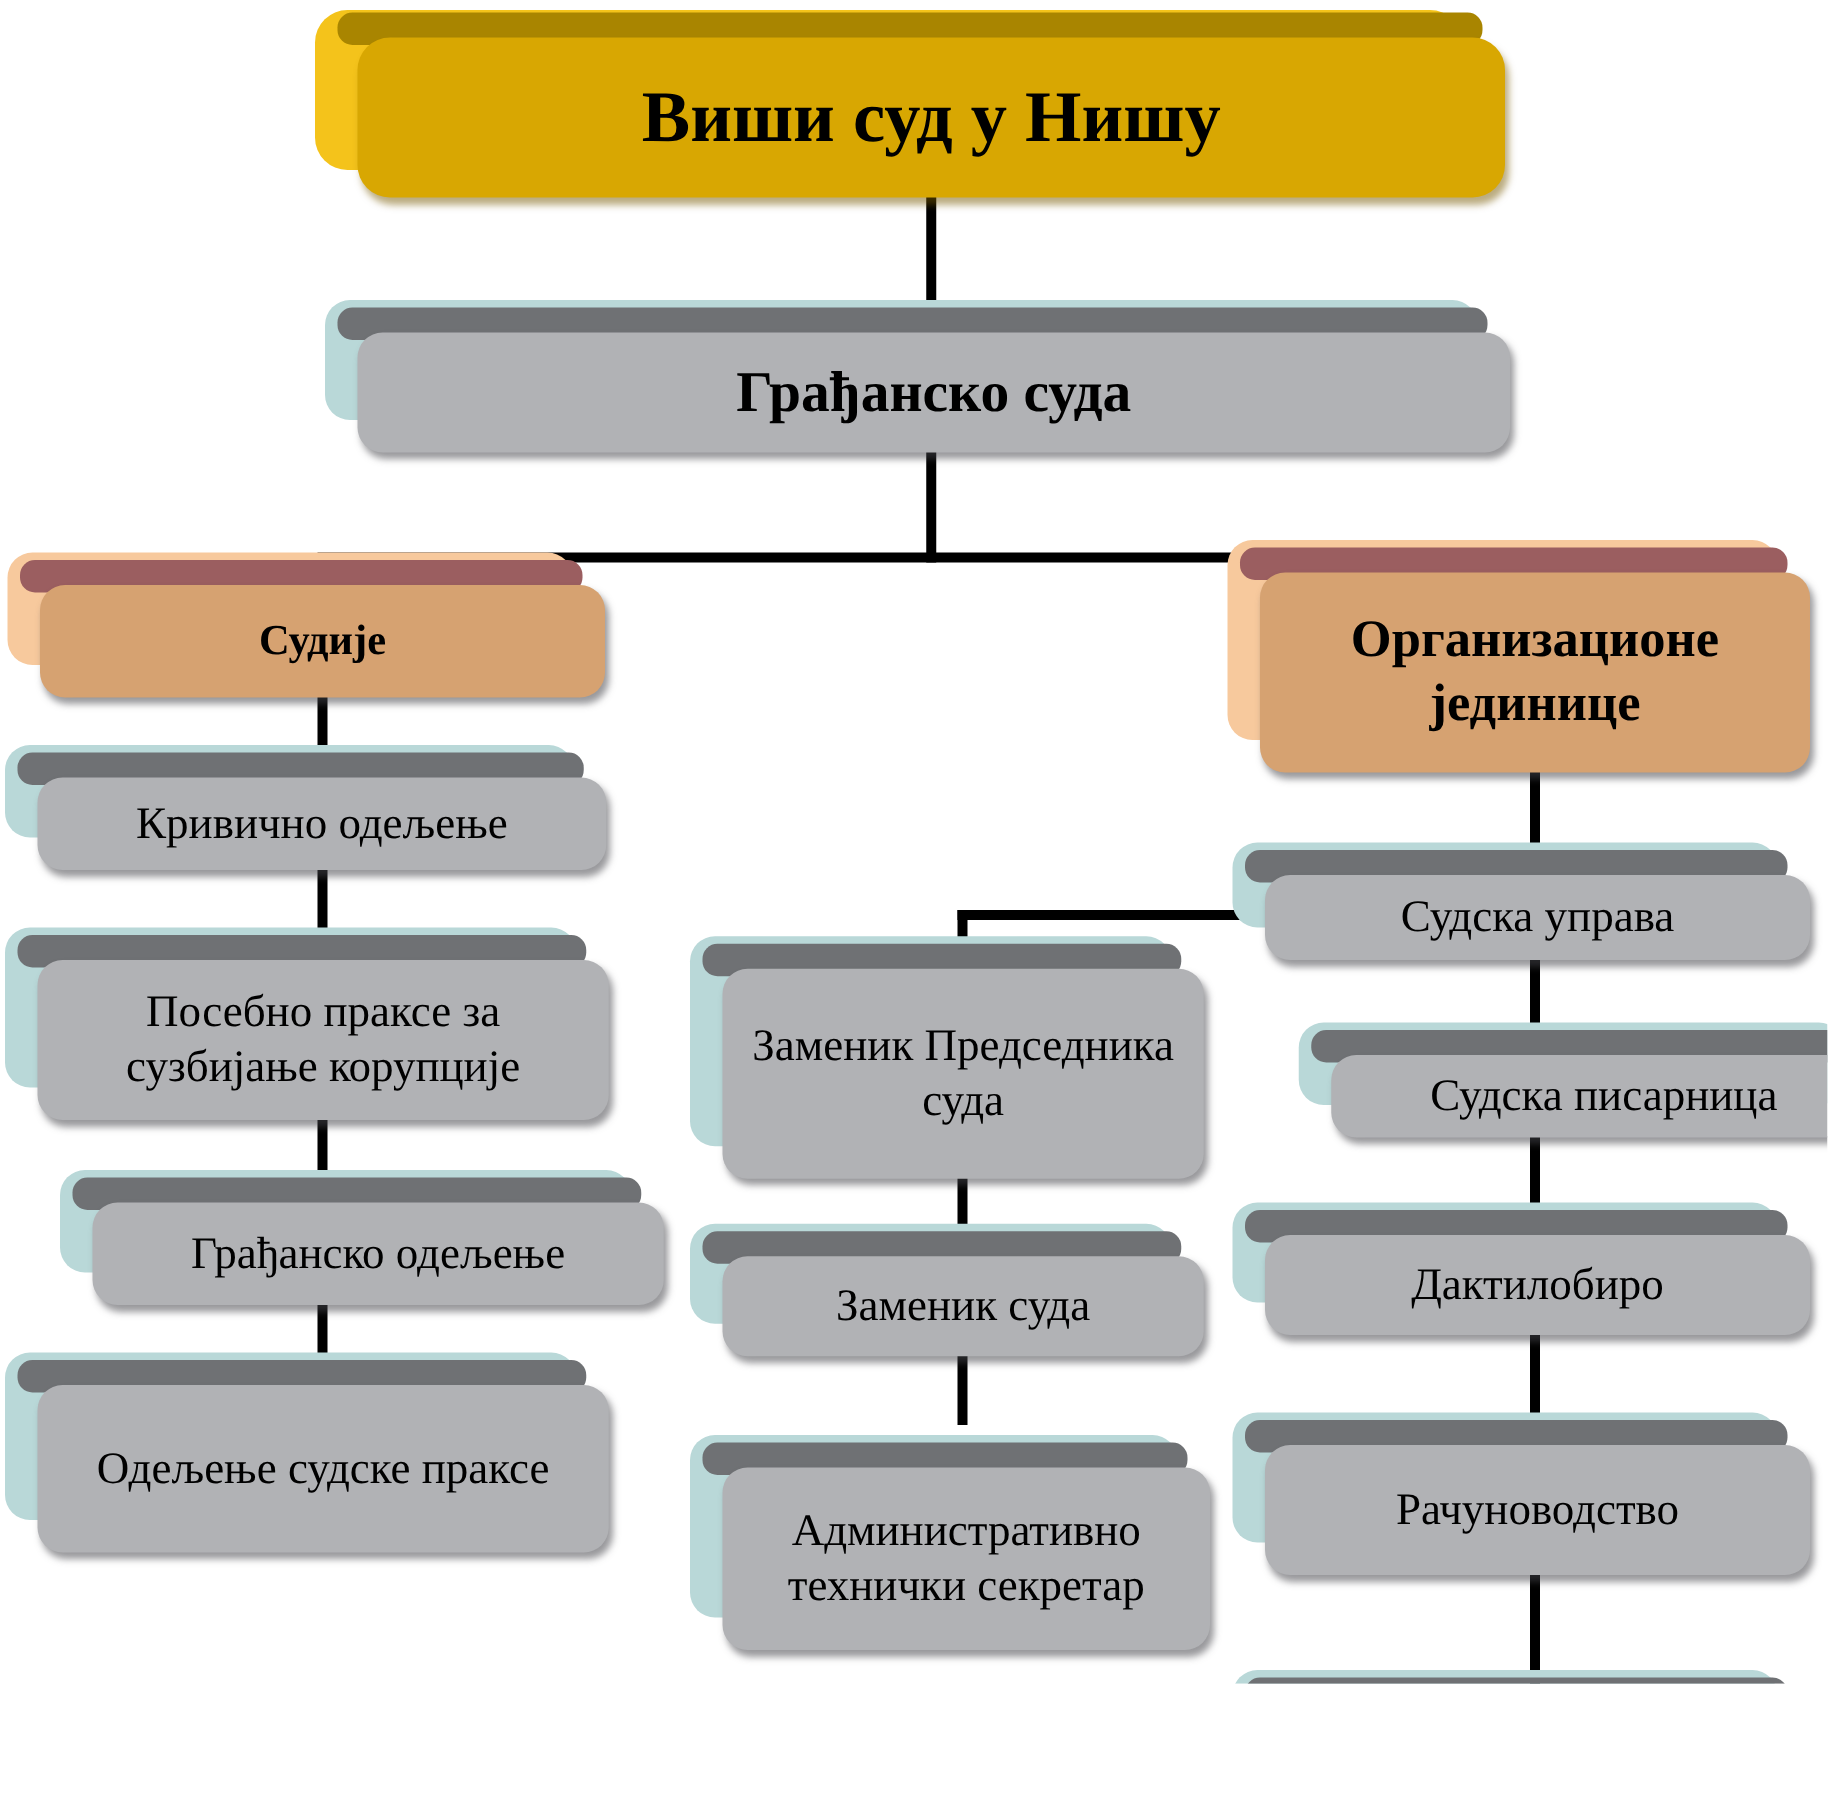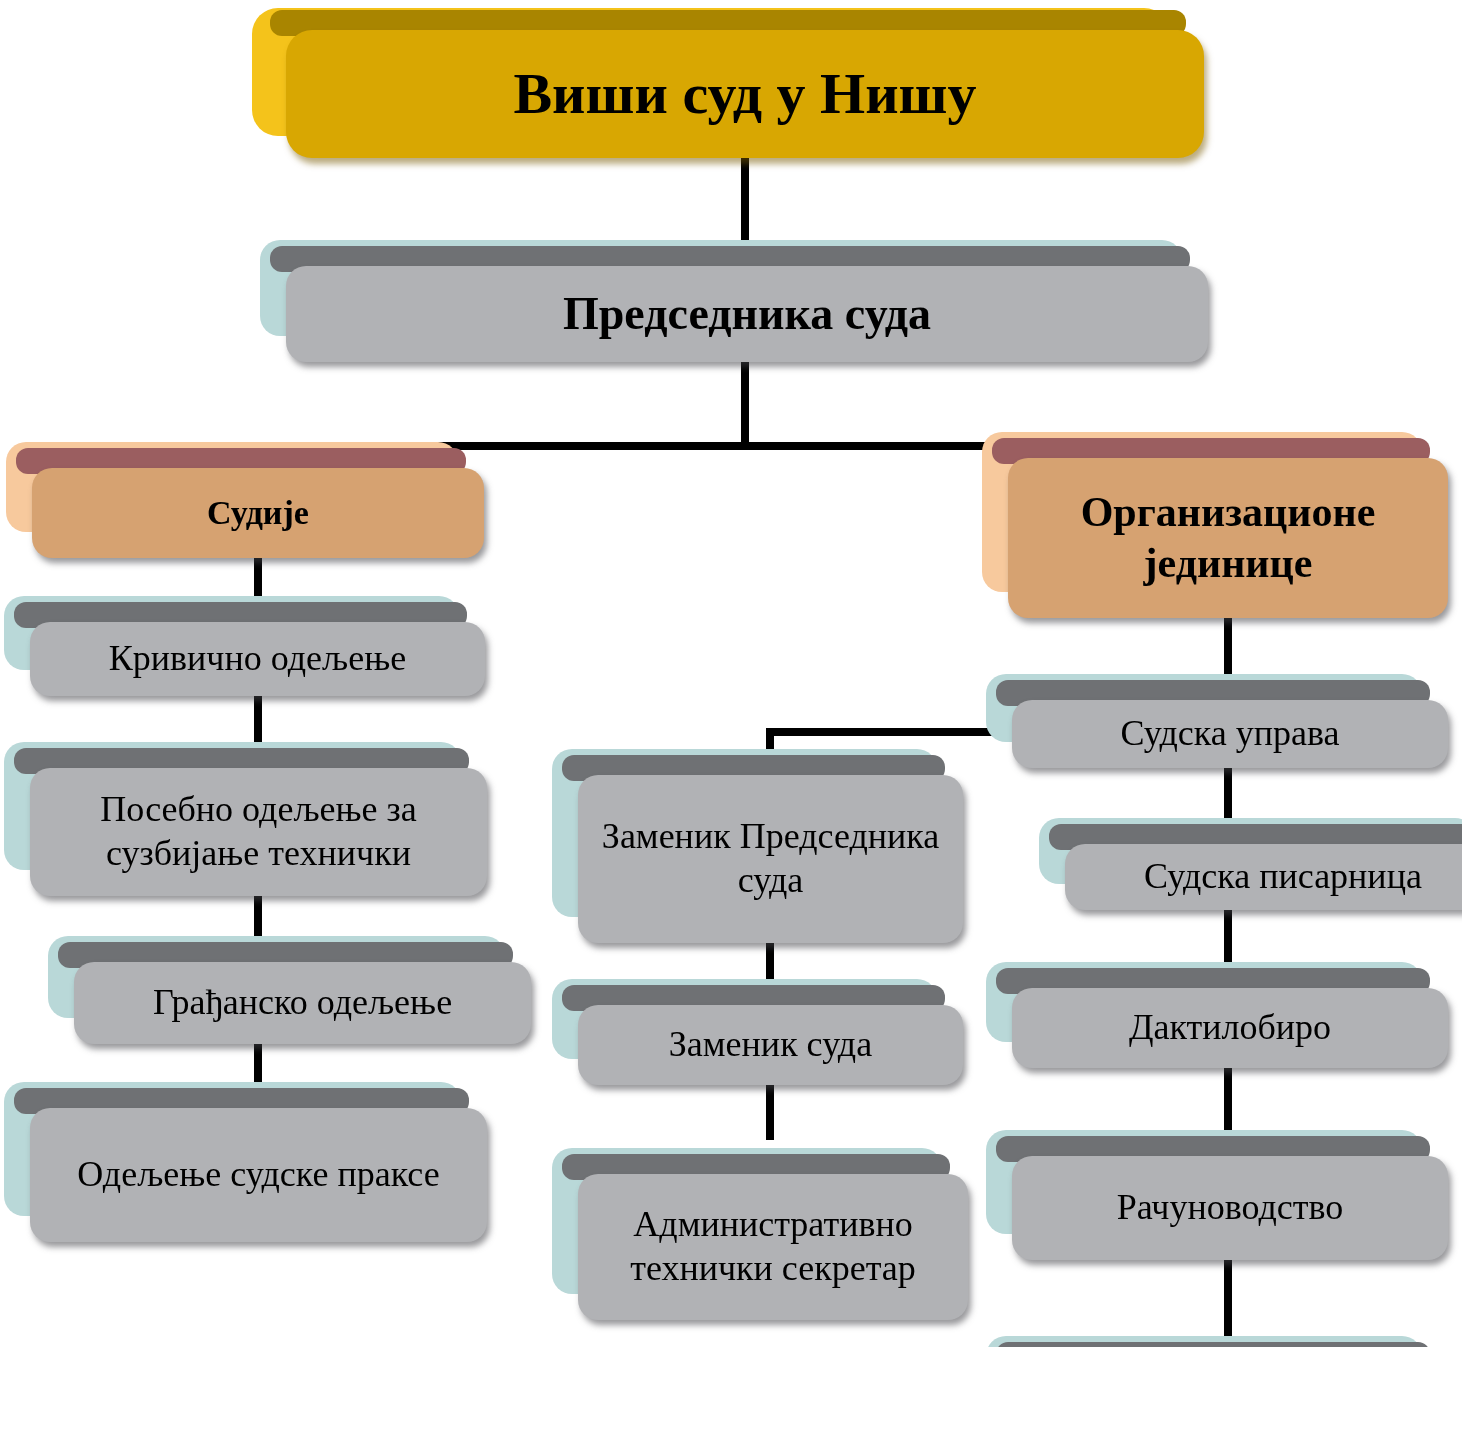--- a/index.html
+++ b/index.html
@@ -94,31 +94,31 @@
   <div class="line" style="left:766px;top:728px;width:252px;height:8px;"></div>
   <div class="line" style="left:766px;top:728px;width:8px;height:55px;"></div>
   <div class="line" style="left:766px;top:935px;width:8px;height:78px;"></div>
   <div class="line" style="left:766px;top:1077px;width:8px;height:63px;"></div>
 
   <div class="node gold" style="left:286px;top:30px;width:918px;height:128px;">
     <div class="face fs58 b">Виши суд у Нишу</div>
   </div>
 
   <div class="node gray" style="left:286px;top:266px;width:922px;height:96px;">
-    <div class="face fs46 b">Председника суда</div>
+    <div class="face fs46 b">Грађанско суда</div>
   </div>
 
   <div class="node orange" style="left:32px;top:468px;width:452px;height:90px;">
     <div class="face fs34 b">Судије</div>
   </div>
   <div class="node gray" style="left:30px;top:622px;width:455px;height:74px;">
     <div class="face fs36">Кривично одељење</div>
   </div>
   <div class="node gray" style="left:30px;top:768px;width:457px;height:128px;">
-    <div class="face fs36">Посебно одељење за сузбијање технички</div>
+    <div class="face fs36">Посебно праксе за сузбијање корупције</div>
   </div>
   <div class="node gray" style="left:30px;top:962px;width:457px;height:82px;margin-left:44px;">
     <div class="face fs36">Грађанско одељење</div>
   </div>
   <div class="node gray" style="left:30px;top:1108px;width:457px;height:134px;">
     <div class="face fs36">Одељење судске праксе</div>
   </div>
 
   <div class="node gray" style="left:578px;top:775px;width:385px;height:168px;">
     <div class="face fs36">Заменик Председника суда</div>

